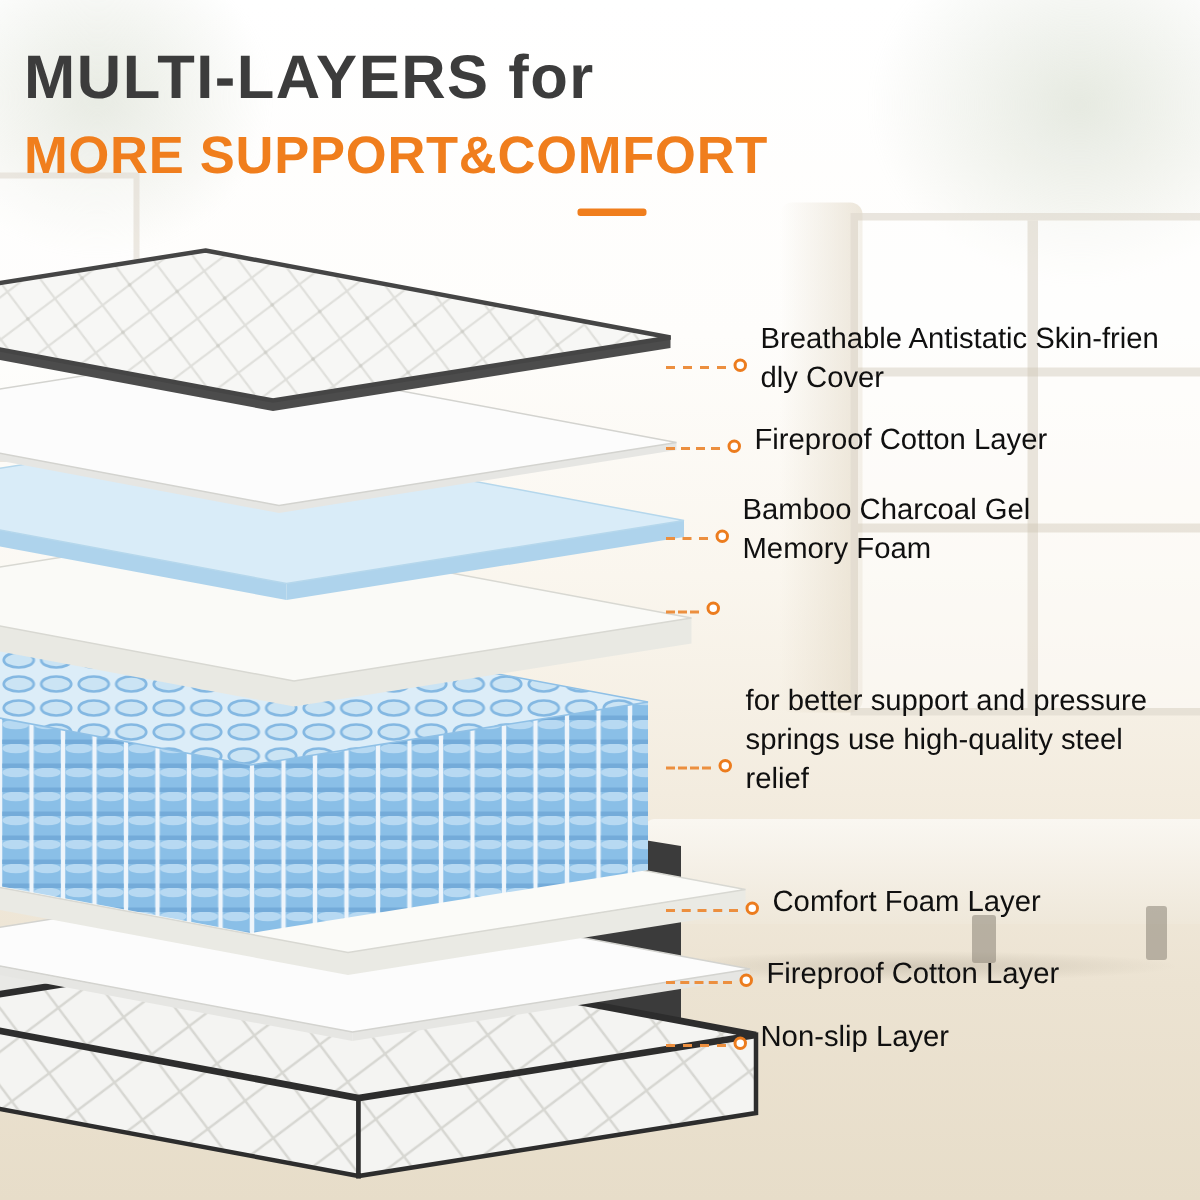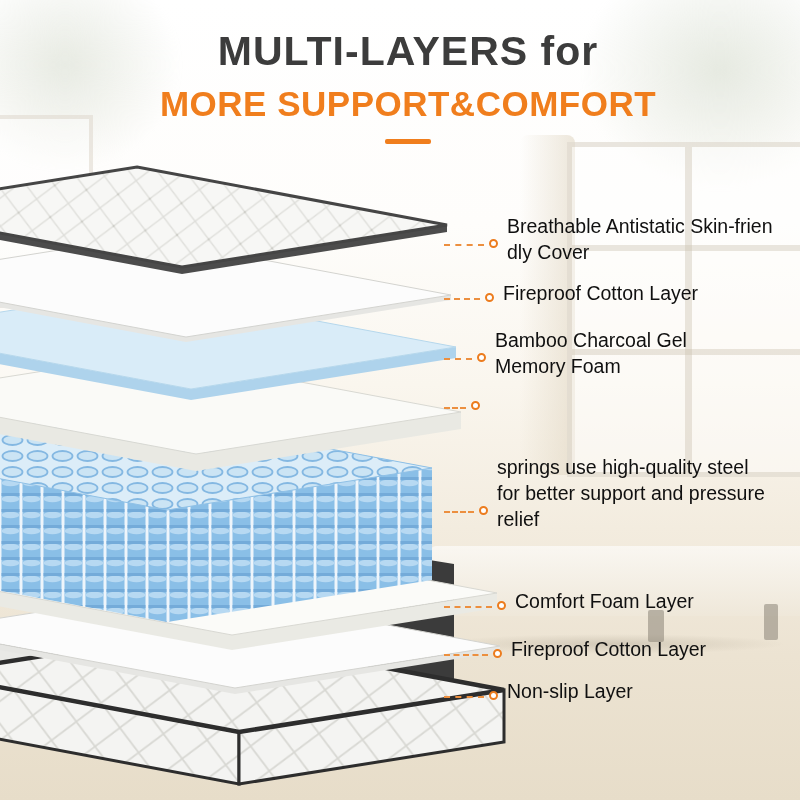--- a/index.html
+++ b/index.html
@@ -31,21 +31,21 @@
   .bed-base{position:absolute;left:430px;top:546px;width:380px;height:70px;z-index:1;opacity:.85;
     background:linear-gradient(180deg,#fbf9f5,#efe8da);border-radius:6px;}
   .bed-shadow{position:absolute;left:436px;top:634px;width:350px;height:20px;z-index:1;
     background:radial-gradient(closest-side,rgba(90,80,60,.18),rgba(90,80,60,0));}
   .bed-leg{position:absolute;z-index:1;background:#8a8376;opacity:.55;border-radius:2px;}
   .bed-leg.g1{left:648px;top:610px;width:16px;height:32px;}
   .bed-leg.g2{left:764px;top:604px;width:14px;height:36px;}
   
   svg.diagram{position:absolute;left:0;top:0;z-index:2;}
   
-  header{position:absolute;left:16px;right:0;top:0;text-align:center;z-index:6;}
+  header{position:absolute;left:16px;right:0;top:0;text-align:left;z-index:6;}
   h1{margin:28px 0 0;font-size:41px;font-weight:700;color:#3c3c3c;letter-spacing:1px;}
   h2{margin:9px 0 0;font-size:35px;font-weight:700;color:#F07E1D;letter-spacing:.5px;}
   .divider{width:46px;height:5px;margin:15px auto 0;background:#F07E1D;border-radius:2px;}
   
   .labels{position:absolute;inset:0;z-index:6;}
   .label-row{position:absolute;left:444px;display:flex;align-items:center;}
   .dash{display:inline-block;height:0;border-top:2px dashed #EC8F3F;margin-top:12px;}
   .dot{display:inline-block;width:5px;height:5px;border:2px solid #EC7C1E;background:#fff;
        border-radius:50%;margin:8px 5px 0 5px;flex:none;}
   .label-text{margin-left:4px;color:#101010;font-size:19.5px;line-height:26px;}
@@ -187,22 +187,22 @@
     <span class="dash" style="width:22px"></span>
     <span class="dot"></span>
     <div class="label-text">
     </div>
   </div>
 
   <div class="label-row mid" style="top:454px">
     <span class="dash" style="width:30px"></span>
     <span class="dot"></span>
     <div class="label-text">
+      <div>for better support and pressure</div>
       <div>springs use high-quality steel</div>
-      <div>for better support and pressure</div>
       <div>relief</div>
     </div>
   </div>
 
   <div class="label-row" style="top:588px">
     <span class="dash" style="width:48px"></span>
     <span class="dot"></span>
     <div class="label-text">
       <div>Comfort Foam Layer</div>
     </div>

